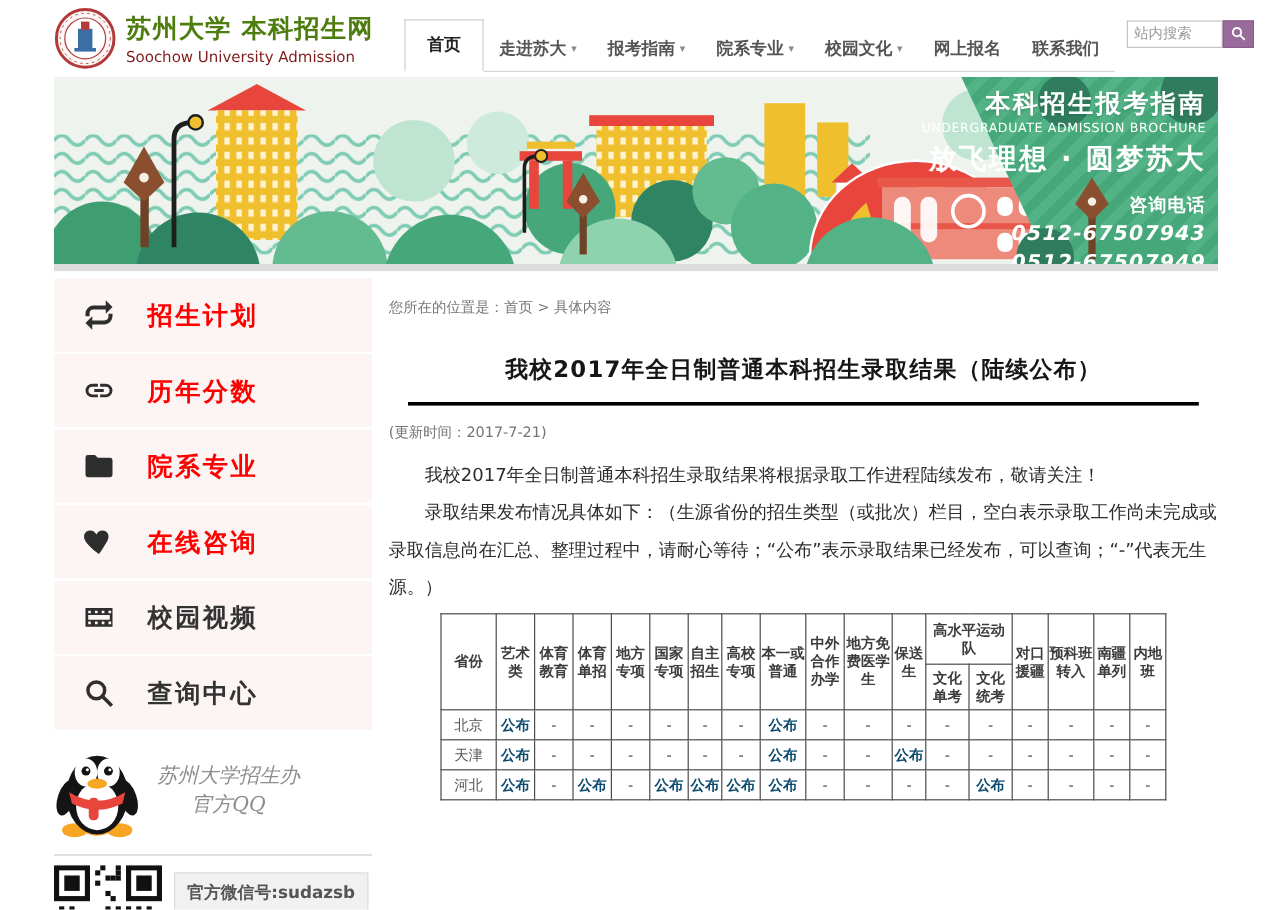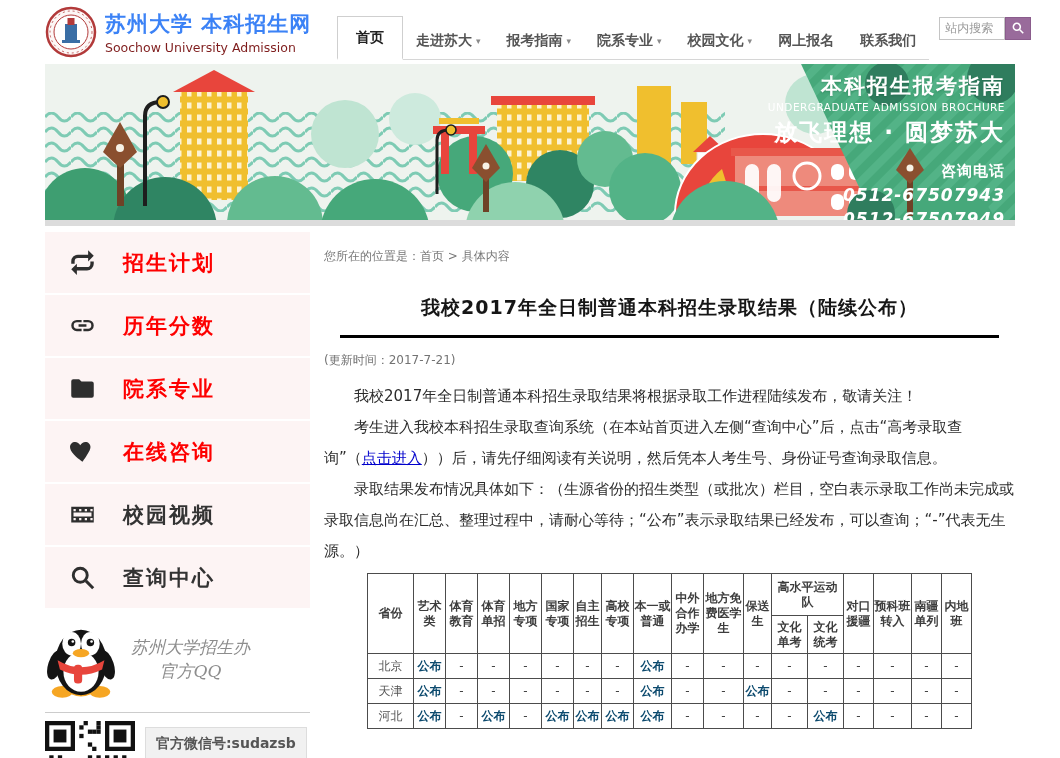--- a/index.html
+++ b/index.html
@@ -6,28 +6,28 @@
   html,body { background:#fff; }
   body {
     width:1060px; height:758px; overflow:hidden; position:relative;
     font-family:"DejaVu Sans","Liberation Sans",sans-serif; color:#333;
   }
   .page { width:970px; margin:0 auto; }
 
   
   .header { height:64px; display:flex; align-items:center; position:relative; }
   .logo { display:flex; align-items:center; gap:8px; width:292px; flex:0 0 auto; }
-  .logo-cn { color:#3b82f6; font-size:21px; font-weight:bold; letter-spacing:1px; font-family:"DejaVu Serif","Liberation Serif",serif; }
+  .logo-cn { color:#4d7c0f; font-size:21px; font-weight:bold; letter-spacing:1px; font-family:"DejaVu Serif","Liberation Serif",serif; }
   .logo-en { color:#7f1d1d; font-size:12.5px; margin-top:2px; }
   .nav { flex:1; display:flex; align-items:flex-end; height:52px; border-bottom:1px solid #d6d6d6; margin-top:4px; }
   .nav-item { font-size:14px; font-weight:bold; color:#555; padding:0 13px; height:36px; display:flex; align-items:center; cursor:pointer; white-space:nowrap; }
   .nav-item.active { color:#222; border:1px solid #cfcfcf; border-bottom:2px solid #fff; height:44px; margin-bottom:-1px; background:#fff; padding:0 18px; }
   .caret { font-size:9px; color:#8a8a8a; margin-left:4px; }
   .search { display:flex; align-items:center; margin-left:10px; margin-bottom:8px; }
-  .search input { width:66px; height:23px; border:1px solid #c4c4c4; font-size:12px; padding:0 5px; color:#444; outline:none; }
+  .search input { width:80px; height:23px; border:1px solid #c4c4c4; font-size:12px; padding:0 5px; color:#444; outline:none; }
   .search input::placeholder { color:#999; }
   .search button { width:26px; height:23px; background:#996b9b; border:1px solid #8a5c8c; cursor:pointer; display:flex; align-items:center; justify-content:center; }
 
   
   .banner { position:relative; height:156px; overflow:hidden; }
   .banner svg.scene { position:absolute; inset:0; }
   .banner-text { position:absolute; top:8px; right:10px; text-align:right; color:#fff; z-index:5; }
   .bt1 { font-size:21px; font-weight:bold; letter-spacing:2px; text-shadow:0 1px 2px rgba(0,60,40,.25); }
   .bt2 { font-size:10.5px; letter-spacing:.5px; margin-top:1px; }
   .bt3 { font-size:23px; font-weight:bold; letter-spacing:2px; margin-top:4px; }
@@ -418,21 +418,20 @@
       <div class="breadcrumb">
         <span>您所在的位置是：</span><a>首页</a><span> &gt; </span><a>具体内容</a>
       </div>
 
       <div class="article-title">我校2017年全日制普通本科招生录取结果（陆续公布）</div>
       <hr class="title-rule">
       <div class="update-time">(更新时间：2017-7-21)</div>
 
       <div class="body-text">
         <p>我校2017年全日制普通本科招生录取结果将根据录取工作进程陆续发布，敬请关注！</p>
-        <p><span>考生进入我校本科招生录取查询系统（在本站首页进入左侧“查询中心”后，点击“高考录取查询”（</span><a class="inline-link">点击进入</a><span>））后，请先仔细阅读有关说明，然后凭本人考生号、身份证号查询录取信息。</span></p>
         <p>录取结果发布情况具体如下：（生源省份的招生类型（或批次）栏目，空白表示录取工作尚未完成或录取信息尚在汇总、整理过程中，请耐心等待；“公布”表示录取结果已经发布，可以查询；“-”代表无生源。）</p>
       </div>
 
       <table class="result" id="result-table">
           <colgroup>
             <col style="width:46px">
             <col style="width:32px">
             <col style="width:32px">
             <col style="width:32px">
             <col style="width:32px">

